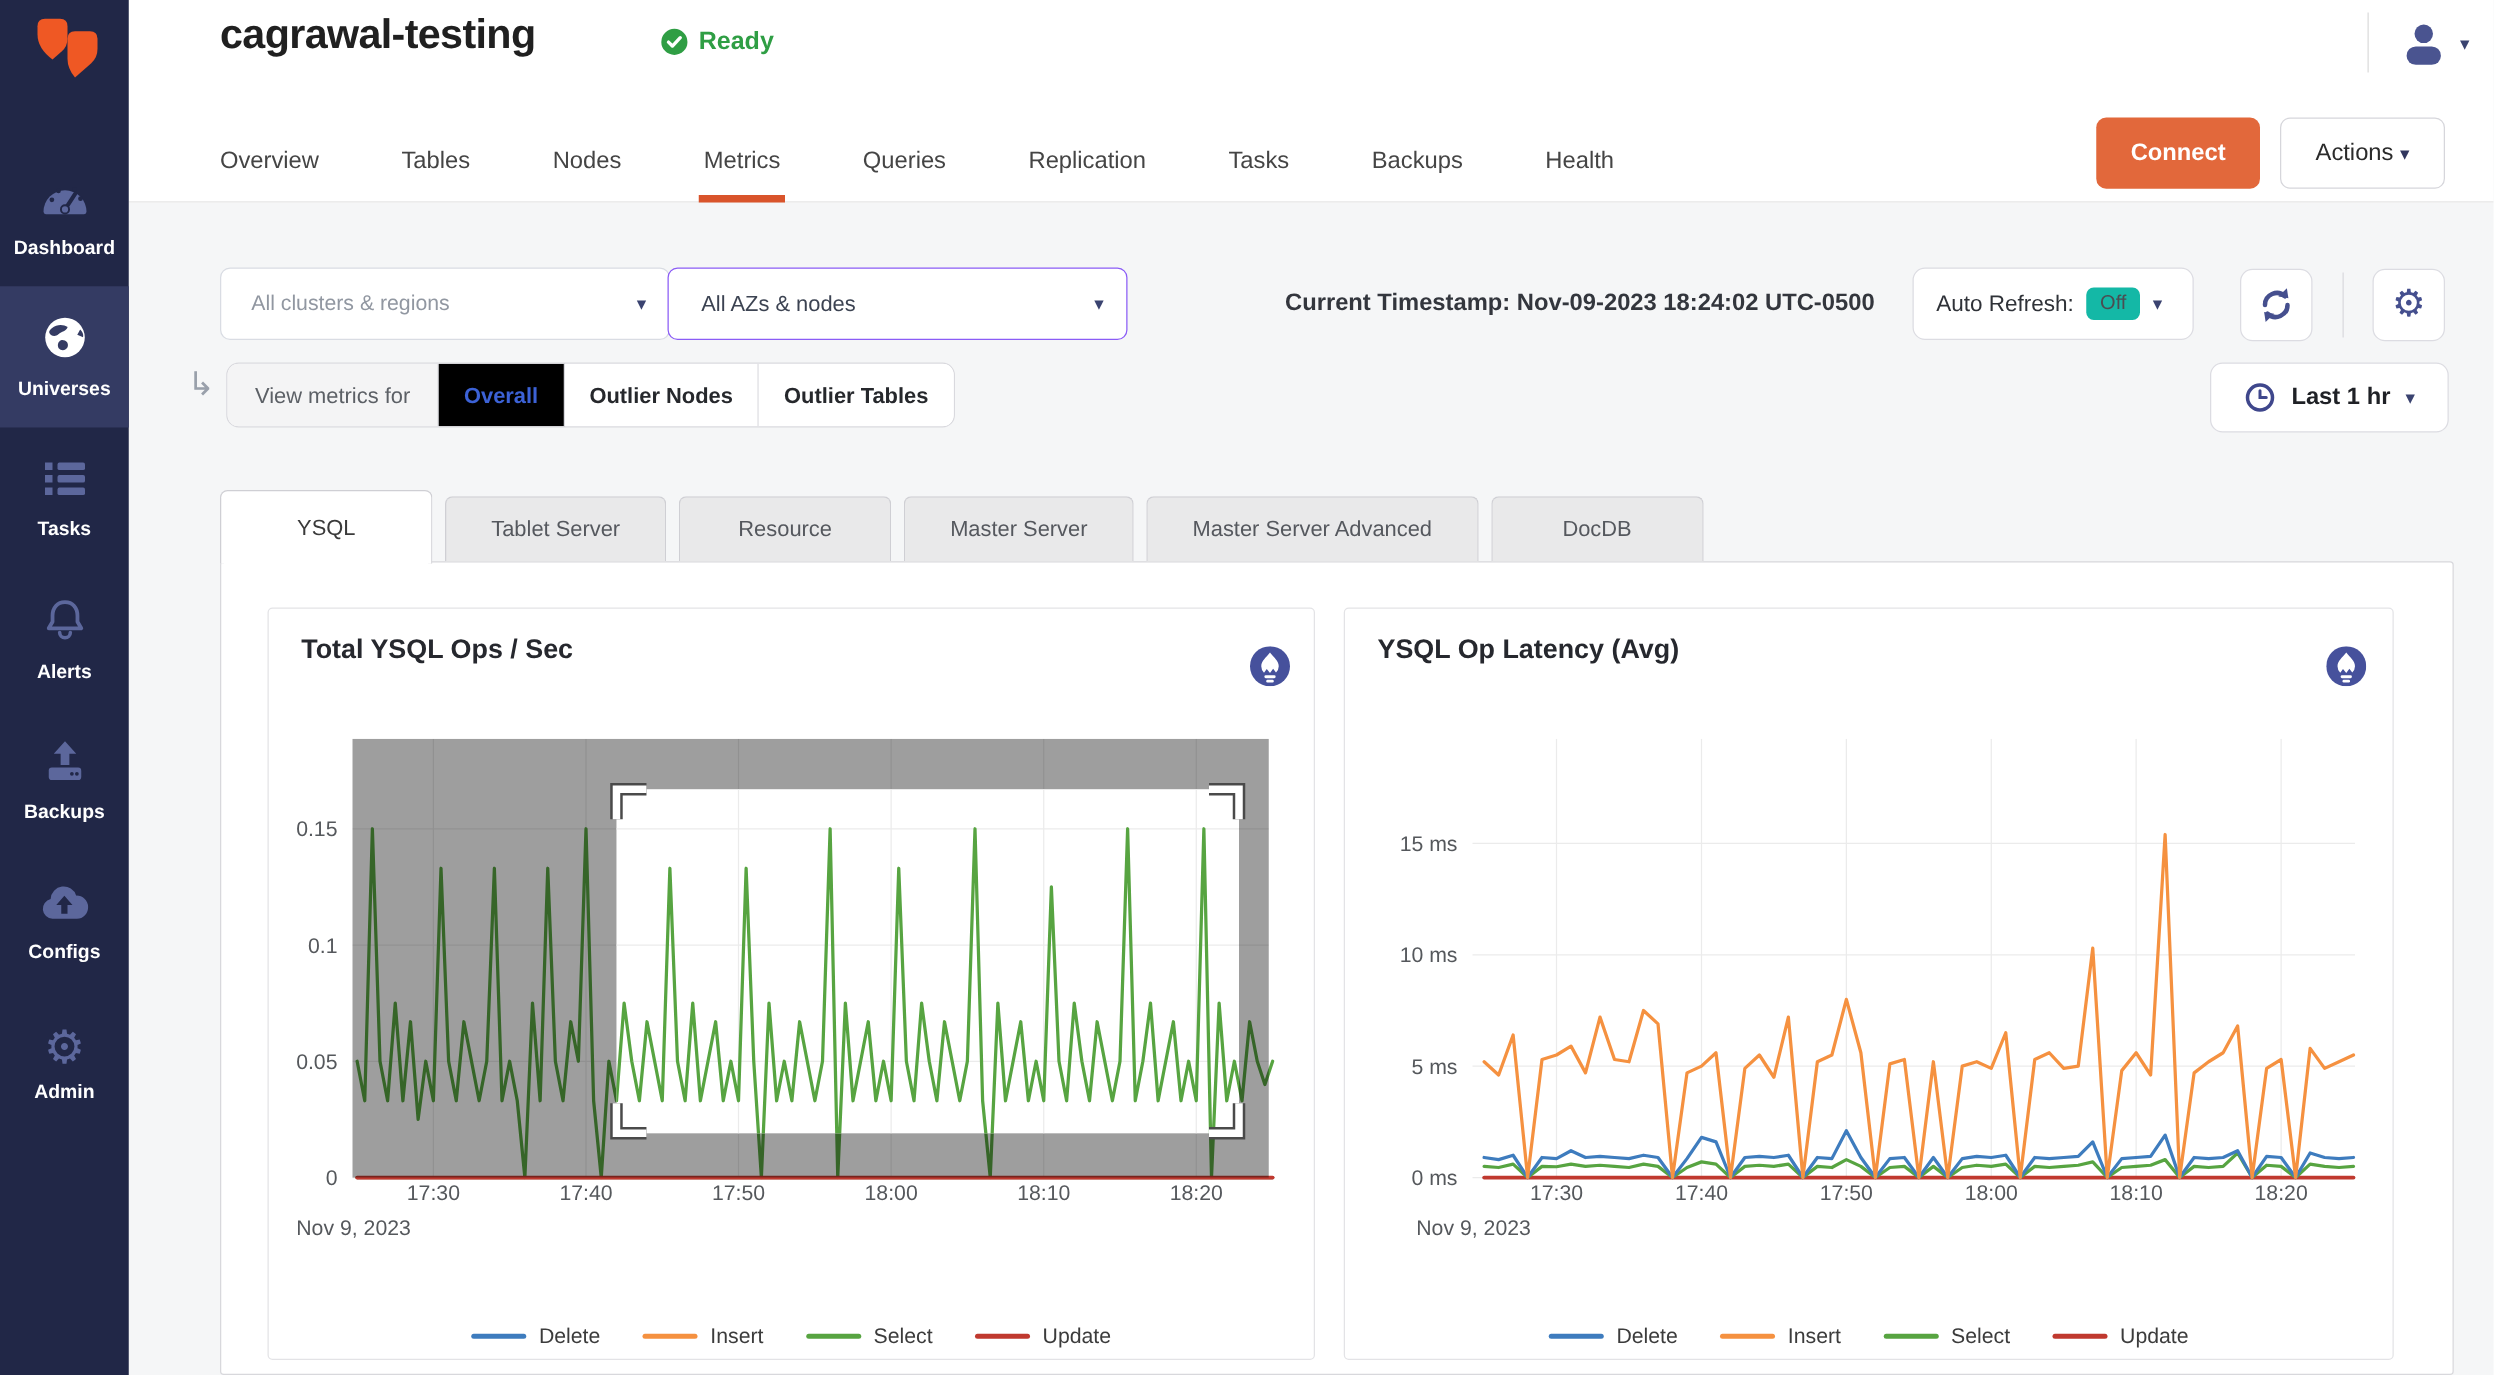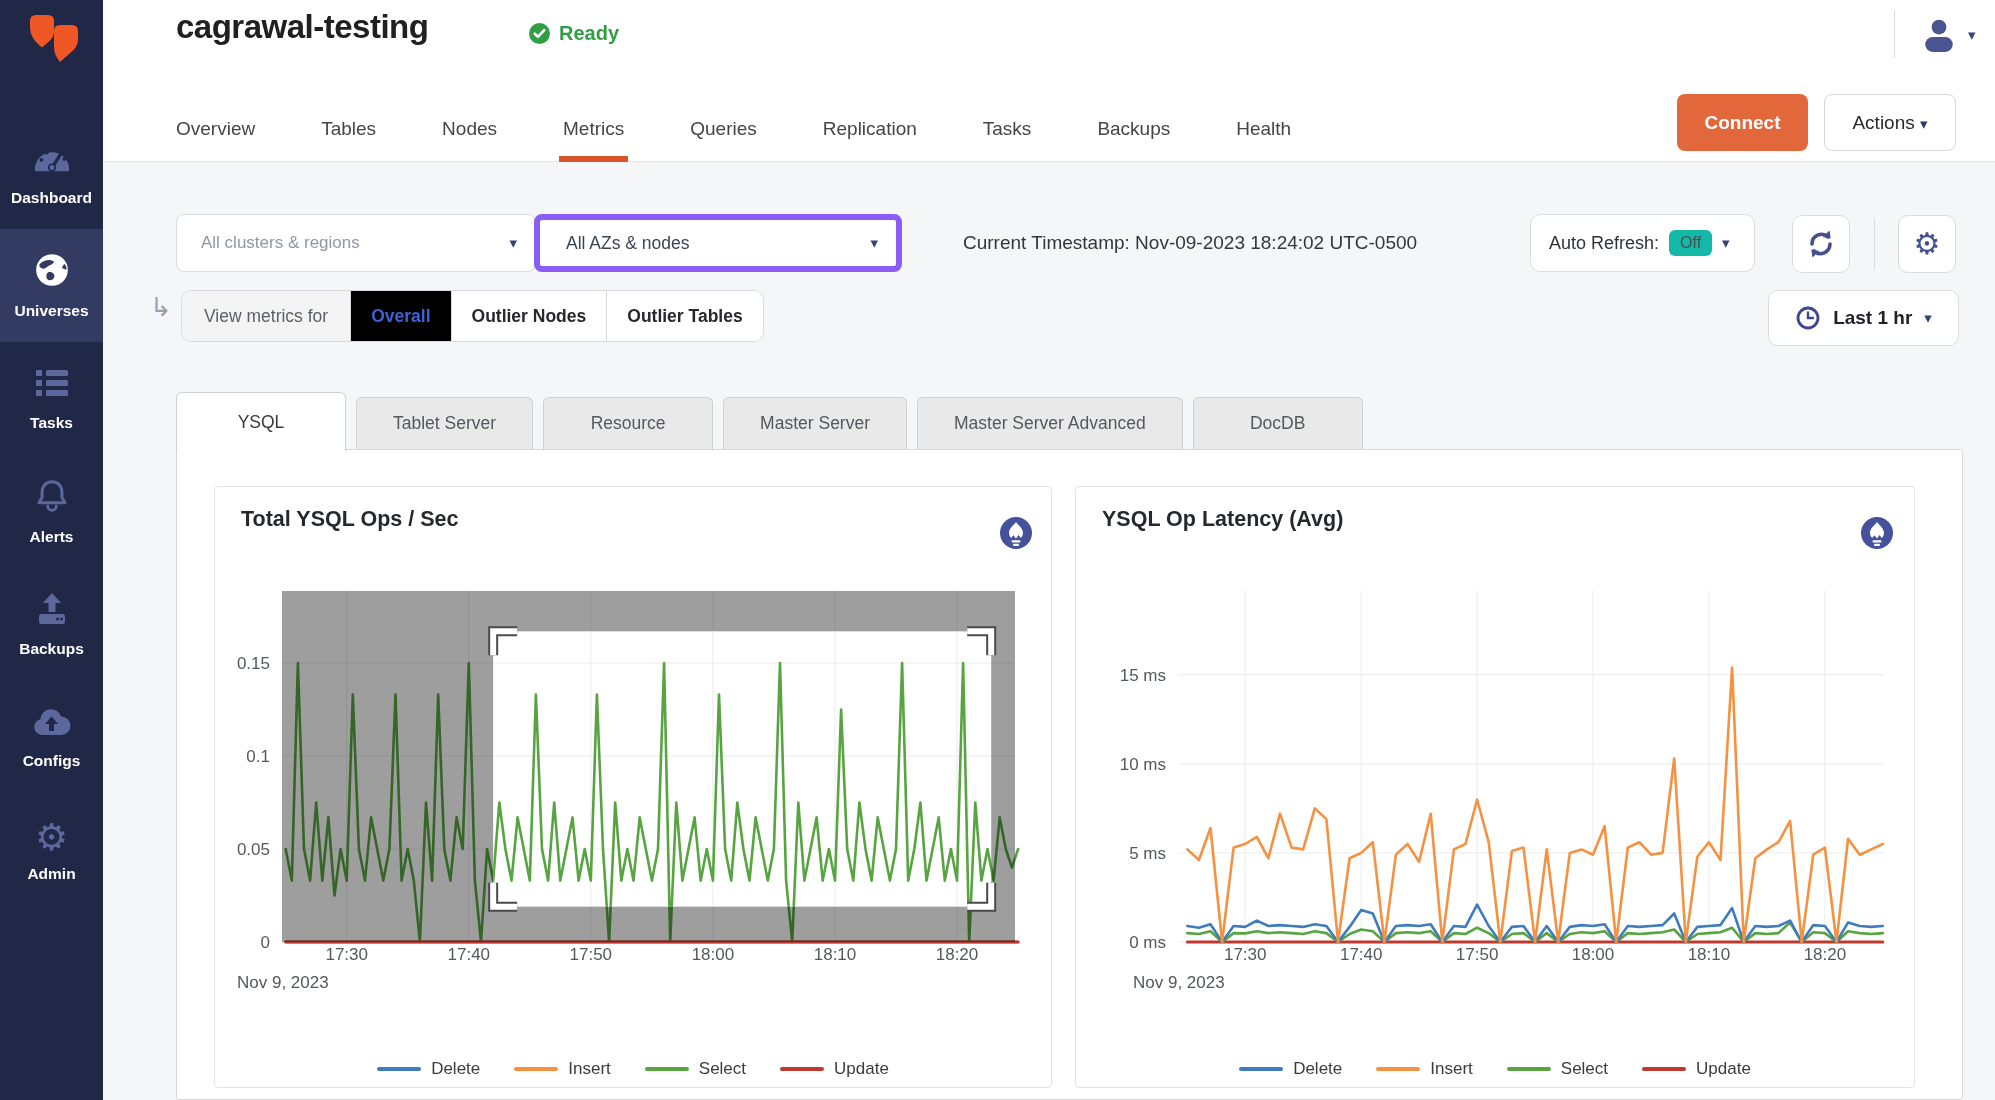--- a/index.html
+++ b/index.html
@@ -29,23 +29,23 @@
                  color:#2b2b2b; font-size:19px; font-family:inherit; cursor:pointer; }
   #actions-btn .caret { color:#31365e; }
   #user-divider { position:absolute; left:1791px; top:10px; width:1px; height:48px; background:#dcdcdc; }
   #user-menu { position:absolute; left:1817px; top:16px; display:flex; align-items:center; gap:10px; cursor:pointer; }
   .caret { font-size:15px; color:#3a4370; }
 
   
   .filter-box { position:absolute; height:58px; background:#fff; display:flex; align-items:center; cursor:pointer; }
   #clusters-filter { left:176px; top:214px; width:360px; border:1px solid #d9dce3; border-radius:8px; padding:0 18px 0 24px; }
   #clusters-filter .ph { color:#9197a1; font-size:17px; flex:1; }
-  #az-filter { left:534px; top:214px; width:368px; border:6px solid #8b5cf6; border-radius:8px; padding:0 18px 0 26px; }
+  #az-filter { left:534px; top:214px; width:368px; border:1px solid #8b5cf6; border-radius:8px; padding:0 18px 0 26px; }
   #az-filter .val { color:#3c4352; font-size:17.5px; flex:1; }
-  #timestamp { position:absolute; left:963px; top:232px; width:500px; font-size:19px; color:#33363d; font-weight:400; }
+  #timestamp { position:absolute; left:1028px; top:232px; width:500px; font-size:19px; color:#33363d; font-weight:700; }
   #auto-refresh { left:1530px; top:214px; width:225px; border:1px solid #dcdce2; border-radius:10px; padding:0 14px 0 18px; gap:10px; }
   #auto-refresh .lbl { font-size:18px; color:#2f3238; }
   #auto-refresh .pill { background:#14b8a6; border-radius:6px; padding:4px 11px; font-size:16px; color:#4a4d52; }
   .icon-btn { position:absolute; top:215px; width:58px; height:58px; background:#fff; border:1px solid #dcdce2; border-radius:10px;
               display:flex; align-items:center; justify-content:center; cursor:pointer; }
   #refresh-btn { left:1792px; }
   #settings-btn { left:1898px; }
   #toolbar-divider { position:absolute; left:1874px; top:218px; width:1px; height:52px; background:#d9d9de; }
   .gear-glyph { font-size:30px; color:#454f8e; line-height:1; }
 

